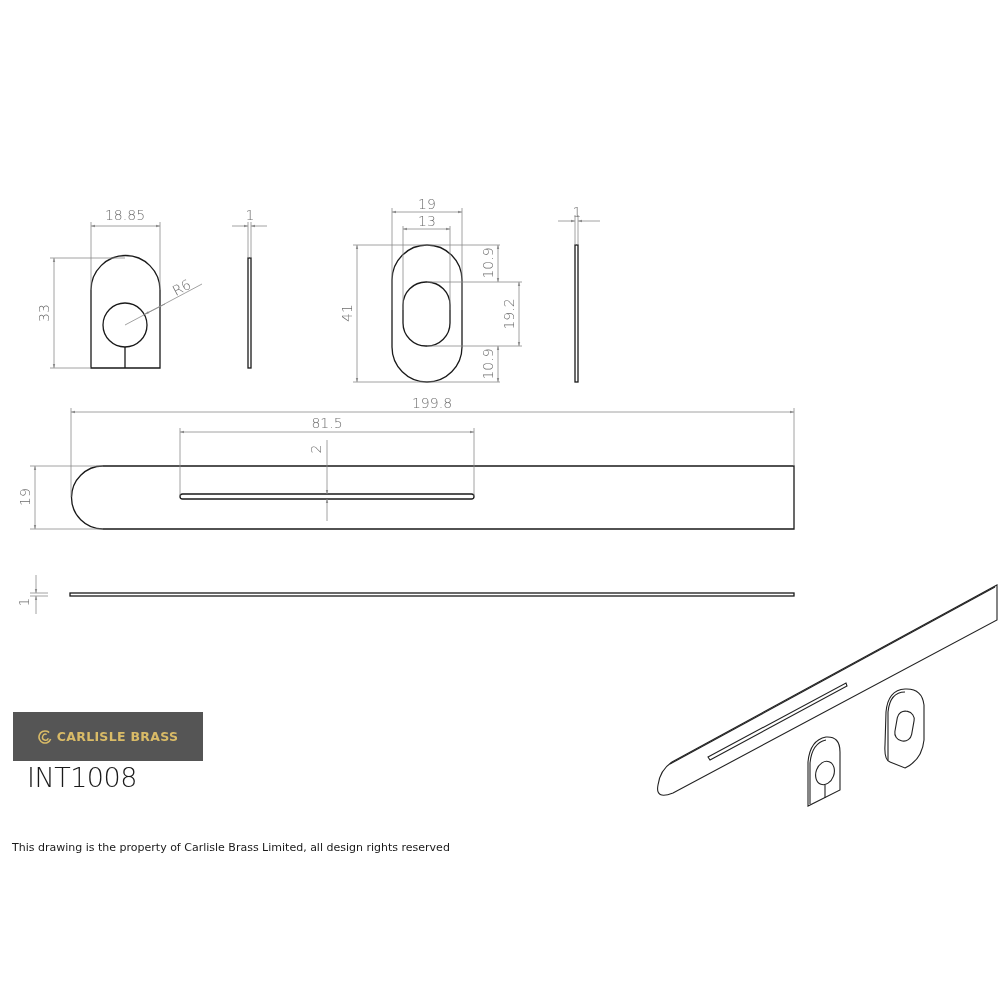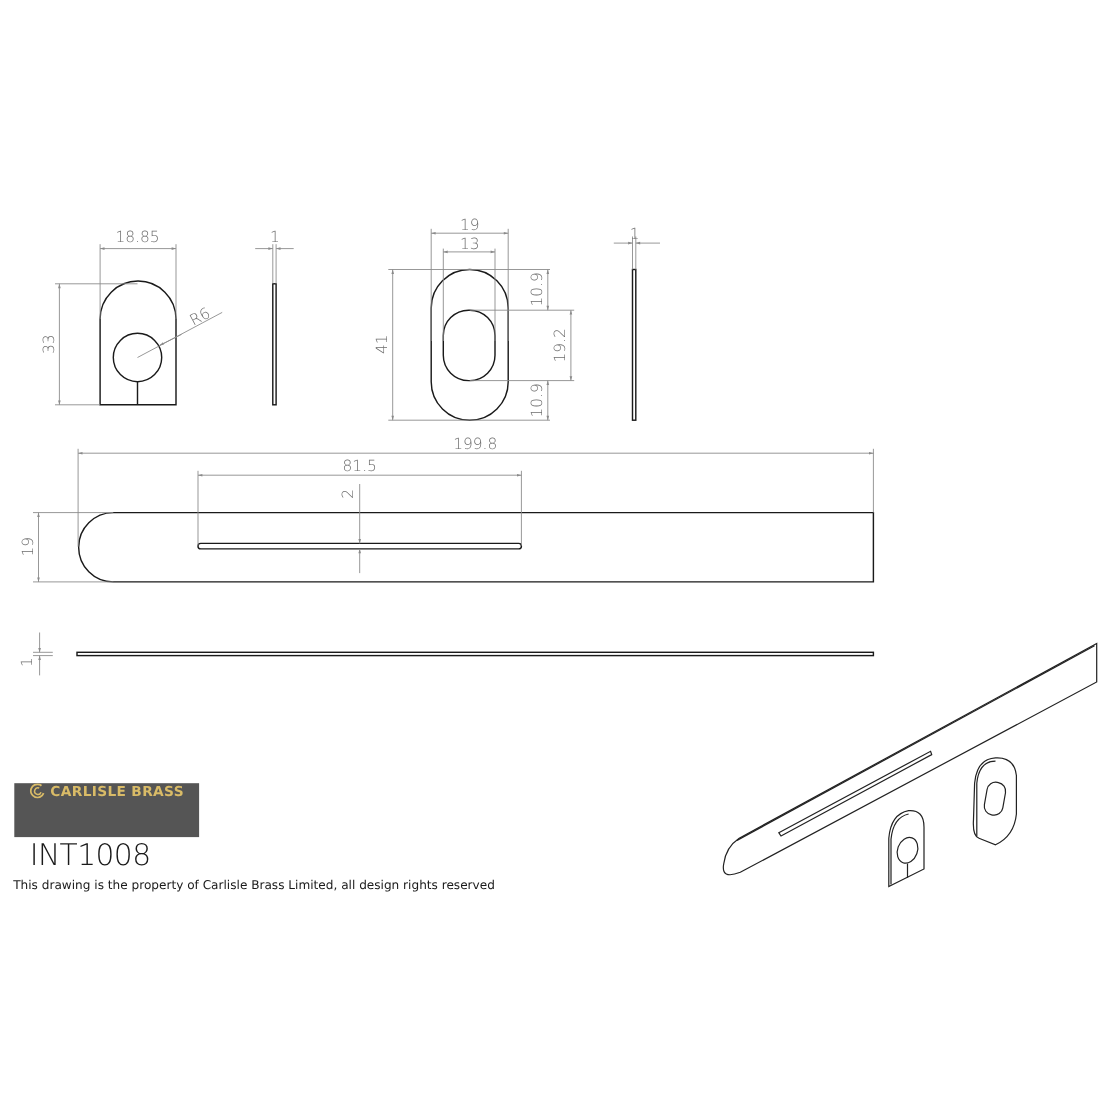--- a/index.html
+++ b/index.html
@@ -3,25 +3,25 @@
 <meta charset="utf-8">
 <style>
   html, body { margin:0; padding:0; background:#ffffff; }
   body { width:1000px; height:1000px; position:relative; overflow:hidden; font-family:"DejaVu Sans", sans-serif; }
   #drawing { position:absolute; left:0; top:0; width:1000px; height:1000px; }
   .dim-text { font-family:"DejaVu Sans", sans-serif; font-size:14px; fill:#6e6e6e; font-weight:300; }
   .outline { fill:none; stroke:#1a1a1a; stroke-width:1.3; }
   .dim { fill:none; stroke:#8a8a8a; stroke-width:0.8; }
   .arrow { fill:#8a8a8a; }
   .iso { fill:none; stroke:#222; stroke-width:1.1; }
-  #logo-box { position:absolute; left:13px; top:712px; width:168px; height:49px; background:#555555; display:flex; justify-content:center; }
+  #logo-box { position:absolute; left:13px; top:712px; width:190px; height:49px; background:#555555; display:flex; align-items:center; justify-content:center; }
   #logo-text { font-family:"DejaVu Sans", sans-serif; font-weight:bold; font-size:12.5px; color:#d9bb67; letter-spacing:0.3px; margin-left:5px; }
   #logo-mark { width:14px; height:14px; }
   #part-number { position:absolute; left:10px; top:762px; font-family:"DejaVu Sans", sans-serif; font-size:27px; font-weight:300; color:#1a1a1a; letter-spacing:-0.5px;margin-left:17px; }
-  #copyright { position:absolute; left:12px; top:798px; font-family:"DejaVu Sans", sans-serif; font-size:11px; color:#1a1a1a; }
+  #copyright { position:absolute; left:12px; top:841px; font-family:"DejaVu Sans", sans-serif; font-size:11px; color:#1a1a1a; }
 </style>
 </head>
 <body>
 
 <svg id="drawing" viewBox="0 0 1000 1000" xmlns="http://www.w3.org/2000/svg">
   <defs>
     <marker id="arr" viewBox="0 0 10 10" refX="10" refY="5" markerWidth="8" markerHeight="5" orient="auto-start-reverse">
       <path d="M0,2 L10,5 L0,8 z" class="arrow"></path>
     </marker>
   </defs>

